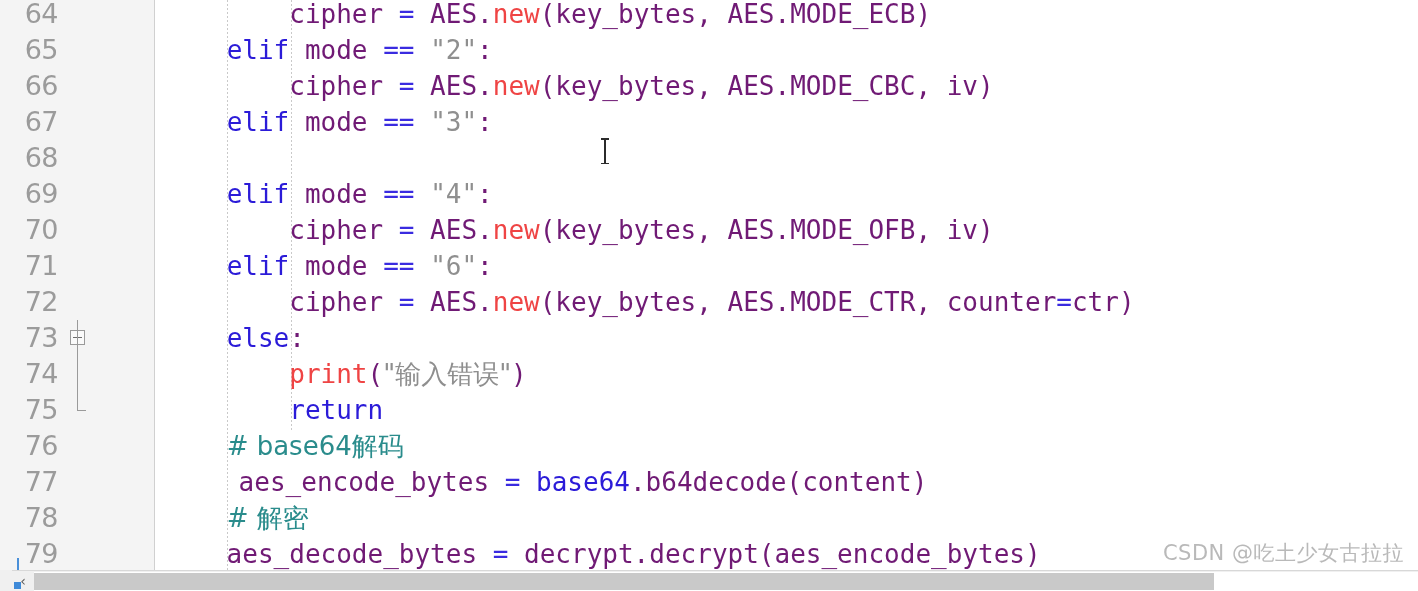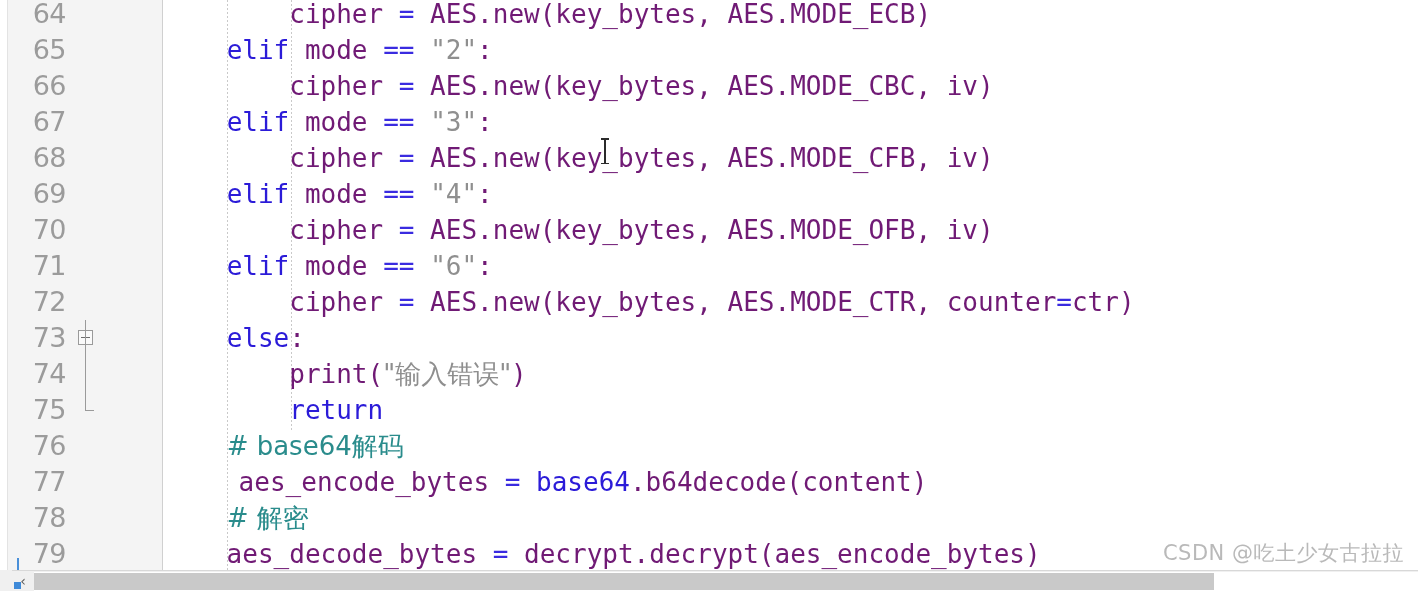--- a/index.html
+++ b/index.html
@@ -36,21 +36,21 @@
     position: absolute;
     left: 0; top: 0;
     width: 8px; height: 570px;
     background: #ffffff;
     border-right: 1px solid #e3e3e3;
   }
 
   
   .gutter {
     position: absolute;
-    left: 8px;
+    left: 0;
     top: 0;
     width: 155px;
     height: 570px;
     background: #f4f4f4;
     border-right: 1px solid #d0d0d0;
   }
 
   .lineno-col {
     position: absolute;
     left: 0; top: 0;
@@ -129,21 +129,21 @@
     line-height: 36px;
     white-space: pre;
     font-size: 26px;
     font-family: "DejaVu Sans Mono", "Liberation Mono", monospace;
     color: #1a1a1a;
   }
 
   .kw   { color: #2b1bd8; }
   .op   { color: #3a2be0; }
   .str  { color: #8f8f8f; }
-  .fn   { color: #701a75; }
+  .fn   { color: #ef4444; }
   .mod  { color: #2b1bd8; }
   .cmt  { color: #2a8c8c; }
   .plain{ color: #701a75; }
   .cn   { font-family: "DejaVu Sans", "Liberation Sans", sans-serif; }
 
   
   .caret {
     position: absolute;
     width: 2px;
     height: 26px;
@@ -263,21 +263,20 @@
   </div>
 
   <div class="code-area">
     <div class="indent-guide" style="left:63px; top:0; height:570px;"></div>
     <div class="indent-guide" style="left:127px; top:0; height:430px;"></div>
     <div class="caret" style="left:440px; top:138px;"></div>
   <div class="code-line" style="top: -4px;"><span class="plain">        cipher </span><span class="op">=</span><span class="plain"> AES.</span><span class="fn">new</span><span class="plain">(key_bytes, AES.MODE_ECB)</span></div>
       <div class="code-line" style="top: 32px;"><span class="plain">    </span><span class="kw">elif</span><span class="plain"> mode </span><span class="op">==</span><span class="plain"> </span><span class="str">"2"</span><span class="plain">:</span></div>
       <div class="code-line" style="top: 68px;"><span class="plain">        cipher </span><span class="op">=</span><span class="plain"> AES.</span><span class="fn">new</span><span class="plain">(key_bytes, AES.MODE_CBC, iv)</span></div>
       <div class="code-line" style="top: 104px;"><span class="plain">    </span><span class="kw">elif</span><span class="plain"> mode </span><span class="op">==</span><span class="plain"> </span><span class="str">"3"</span><span class="plain">:</span></div>
-      <div class="code-line" style="top: 140px;"><span class="plain">        cipher </span><span class="op">=</span><span class="plain"> AES.</span><span class="fn">new</span><span class="plain">(key_bytes, AES.MODE_CFB, iv)</span></div>
       <div class="code-line" style="top: 176px;"><span class="plain">    </span><span class="kw">elif</span><span class="plain"> mode </span><span class="op">==</span><span class="plain"> </span><span class="str">"4"</span><span class="plain">:</span></div>
       <div class="code-line" style="top: 212px;"><span class="plain">        cipher </span><span class="op">=</span><span class="plain"> AES.</span><span class="fn">new</span><span class="plain">(key_bytes, AES.MODE_OFB, iv)</span></div>
       <div class="code-line" style="top: 248px;"><span class="plain">    </span><span class="kw">elif</span><span class="plain"> mode </span><span class="op">==</span><span class="plain"> </span><span class="str">"6"</span><span class="plain">:</span></div>
       <div class="code-line" style="top: 284px;"><span class="plain">        cipher </span><span class="op">=</span><span class="plain"> AES.</span><span class="fn">new</span><span class="plain">(key_bytes, AES.MODE_CTR, counter</span><span class="op">=</span><span class="plain">ctr)</span></div>
       <div class="code-line" style="top: 320px;"><span class="plain">    </span><span class="kw">else</span><span class="plain">:</span></div>
       <div class="code-line" style="top: 356px;"><span class="plain">        </span><span class="fn">print</span><span class="plain">(</span><span class="str cn">"输入错误"</span><span class="plain">)</span></div>
       <div class="code-line" style="top: 392px;"><span class="plain">        </span><span class="kw">return</span></div>
       <div class="code-line" style="top: 428px;"><span class="plain">    </span><span class="cmt cn"># base64解码</span></div>
       <div class="code-line" style="top: 464px; padding-left: 12px;"><span class="plain">    aes_encode_bytes </span><span class="op">=</span><span class="plain"> </span><span class="mod">base64</span><span class="plain">.b64decode(content)</span></div>
       <div class="code-line" style="top: 500px;"><span class="plain">    </span><span class="cmt cn"># 解密</span></div>

